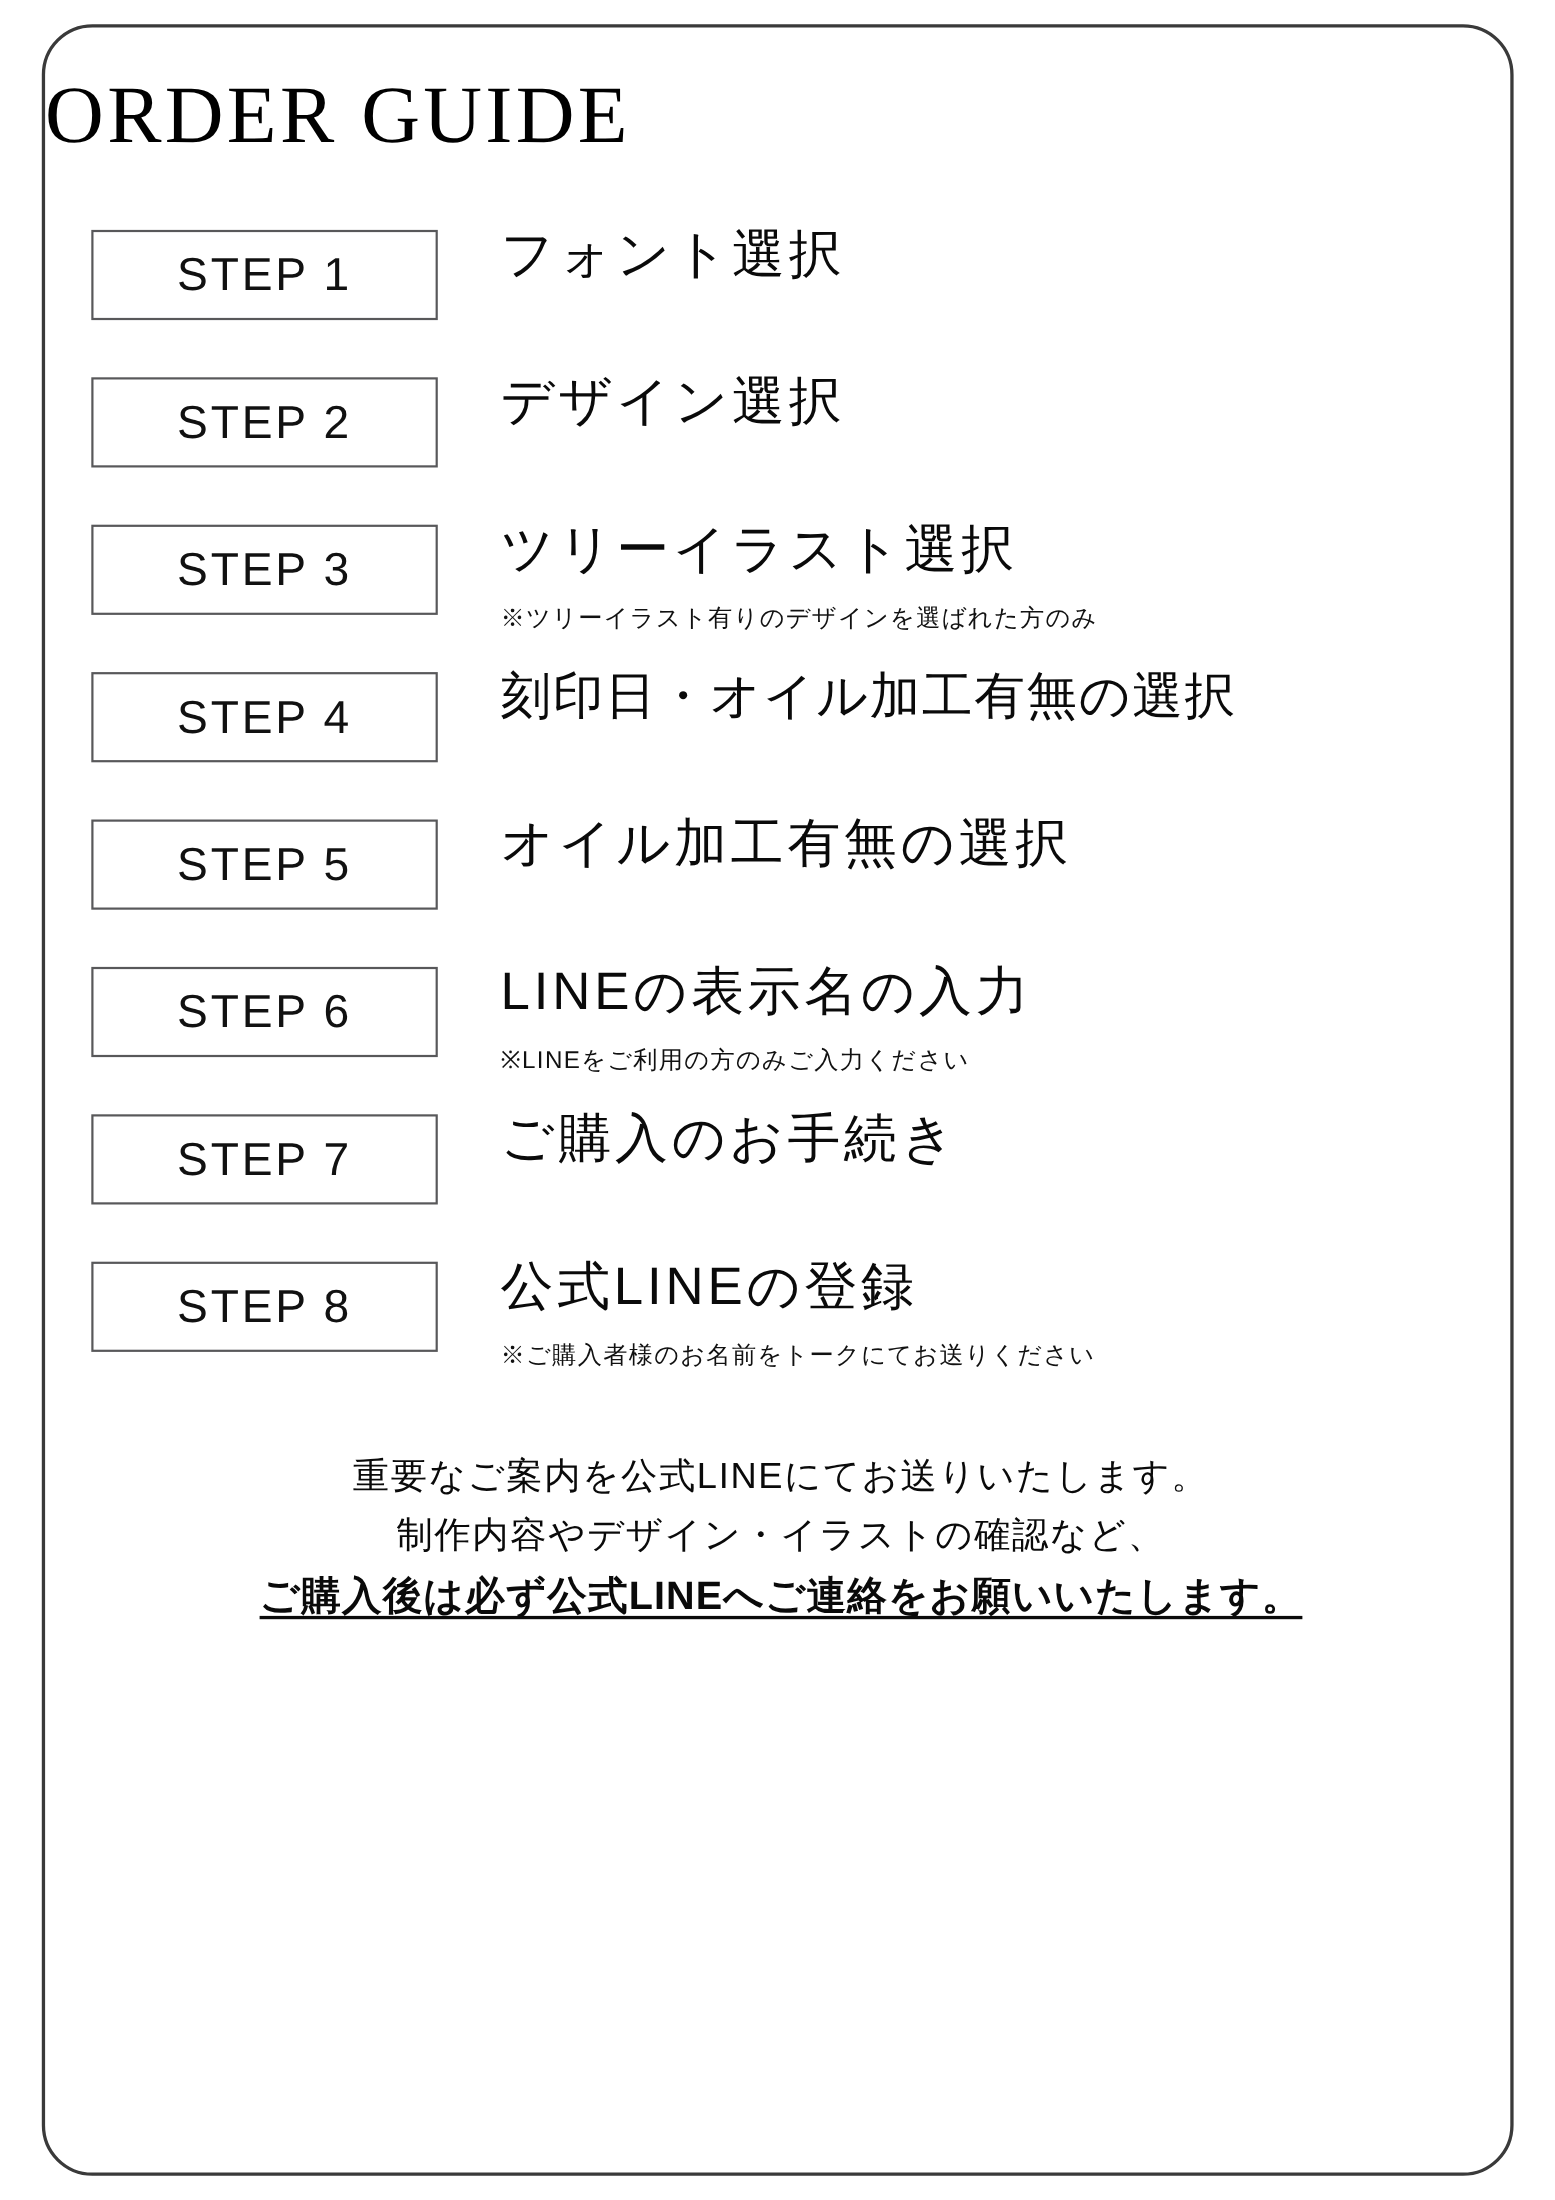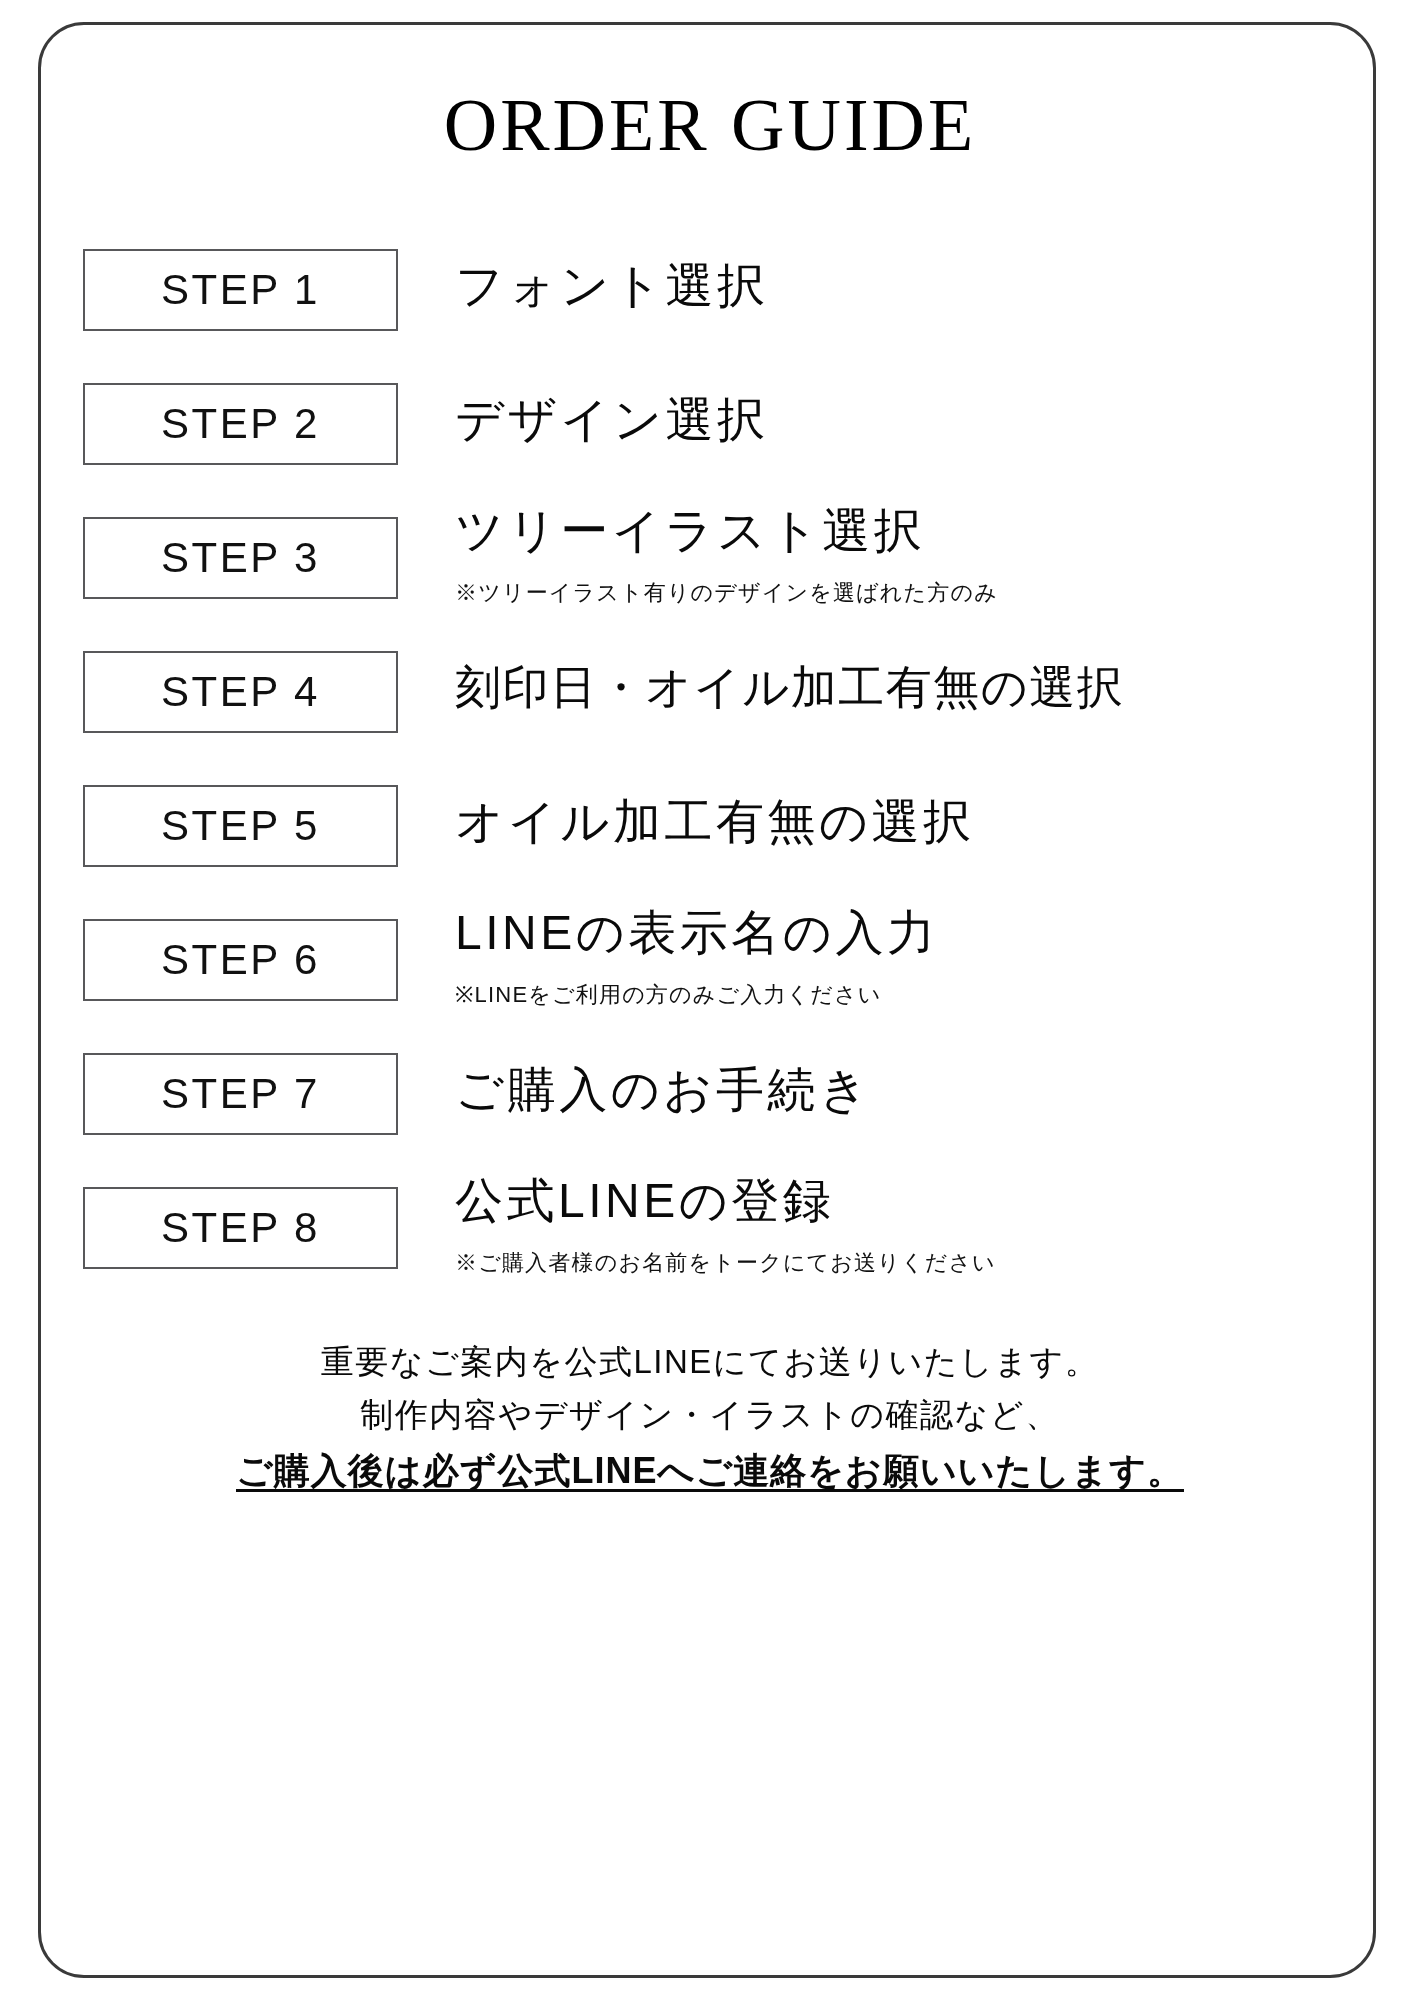--- a/index.html
+++ b/index.html
@@ -44,39 +44,39 @@
     height: 1956px;
     box-sizing: border-box;
     padding: 0;
   }
 
   
   .title {
     font-family: "Liberation Serif", "DejaVu Serif", serif;
     font-size: 74px;
     letter-spacing: 3px;
-    text-align: center;
+    text-align: left;
     color: #000;
     margin: 0;
-    padding-top: 62px;
+    padding-top: 42px;
     line-height: 1.05;
     font-weight: 400;
   }
 
   
   .steps {
     margin-top: 52px;
     padding-left: 42px;
     padding-right: 40px;
   }
 
   .step-row {
     position: relative;
     display: flex;
-    align-items: center;
+    align-items: flex-start;
     margin-bottom: 0;
     height: 134px;
   }
 
   .step-box {
     flex: 0 0 auto;
     width: 315px;
     height: 82px;
     box-sizing: border-box;
     border: 2.5px solid #58585a;

